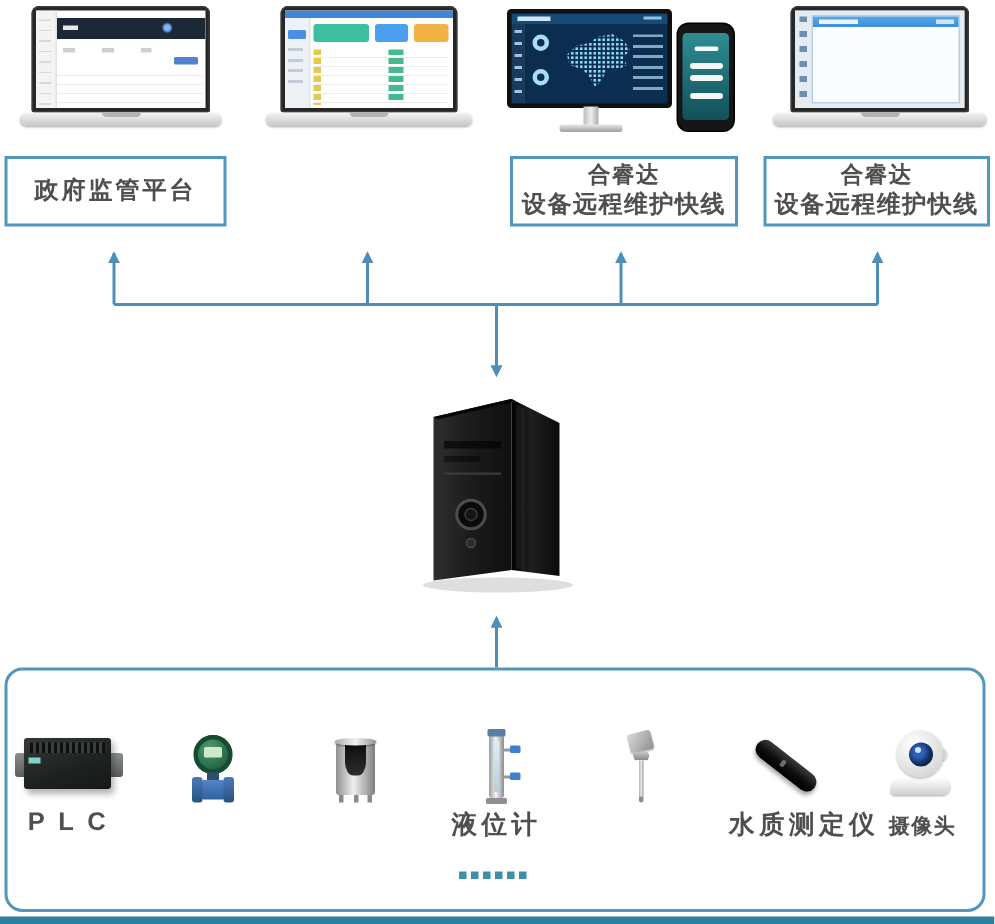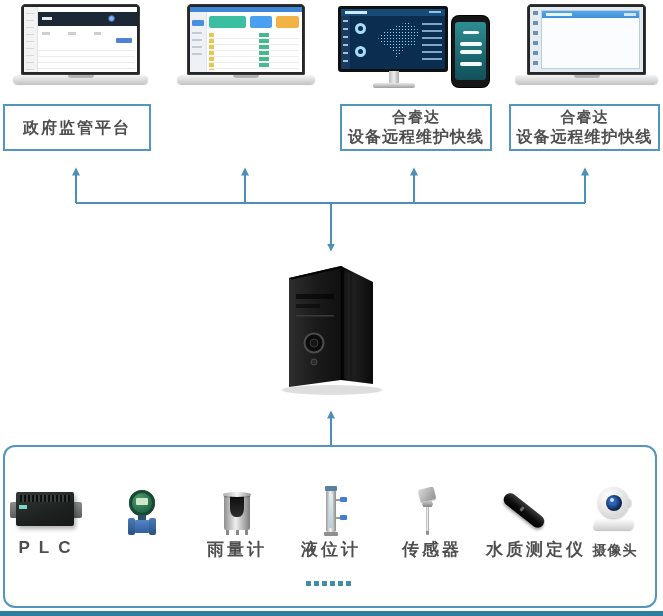--- a/index.html
+++ b/index.html
@@ -357,23 +357,21 @@
 
   <div class="dev" style="left:592px;top:487px;width:48px;height:48px;">
     <div class="cam-base"></div>
     <div class="cam-ear"></div>
     <div class="cam-head"></div>
     <div class="cam-lens"></div>
     <div class="cam-glint"></div>
   </div>
 
   <div class="dev-label plc" style="left:-6px;">PLC</div>
-  <div class="dev-label" style="left:182px;">雨量计</div>
   <div class="dev-label" style="left:276px;">液位计</div>
-  <div class="dev-label" style="left:377px;">传感器</div>
   <div class="dev-label" style="left:481px;font-family:Liberation Serif, serif;">水质测定仪</div>
   <div class="dev-label cam" style="left:560px;">摄像头</div>
 
   <div class="dots" aria-hidden="false">
     <span></span>
       <span></span>
       <span></span>
       <span></span>
       <span></span>
       <span></span>

